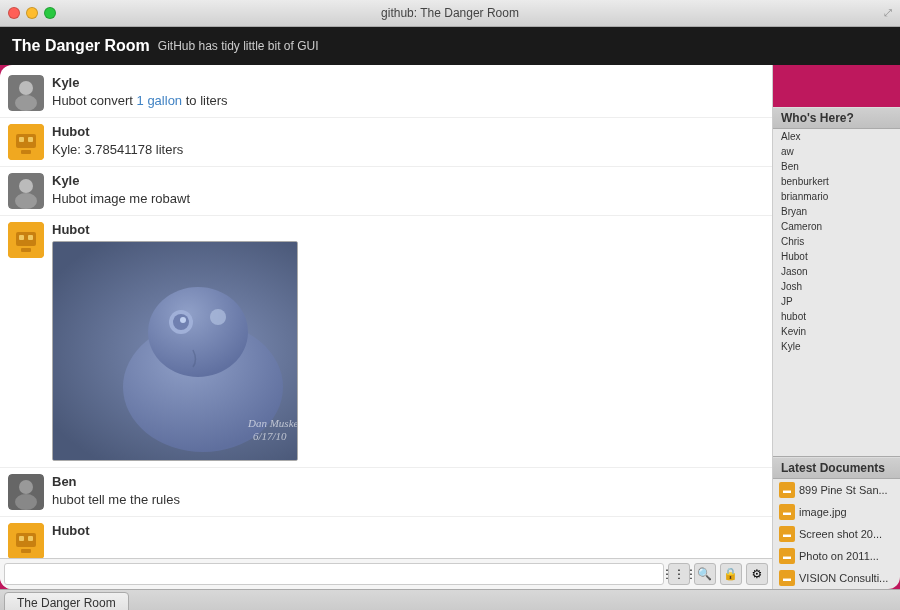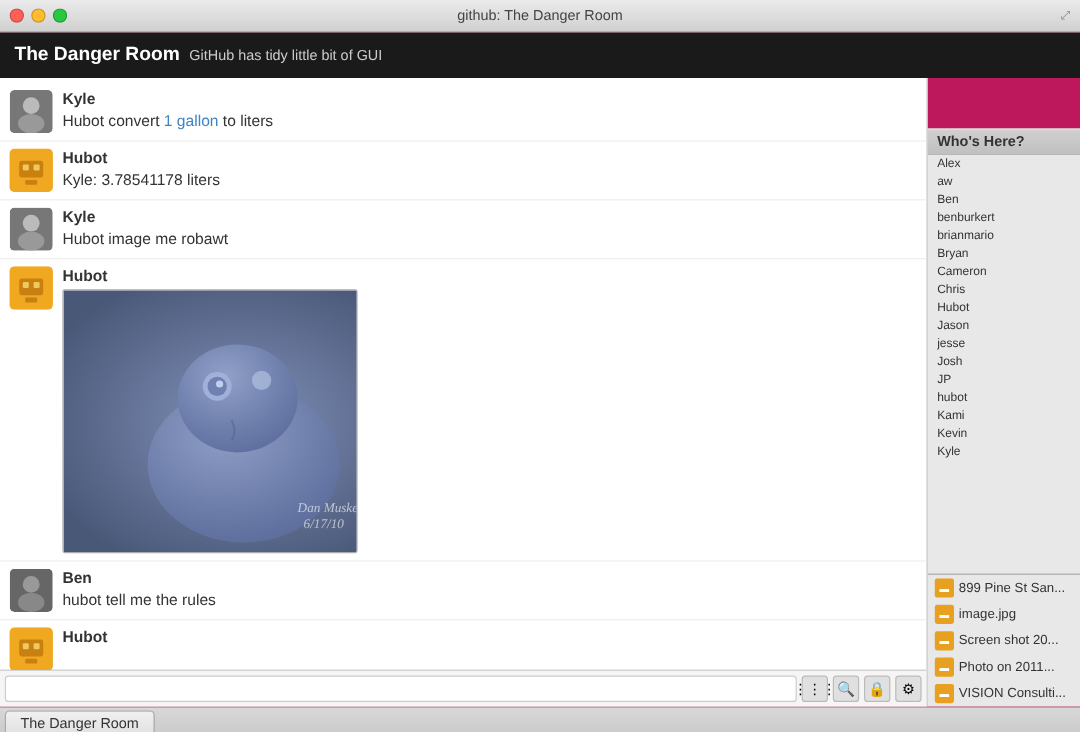--- a/index.html
+++ b/index.html
@@ -77,20 +77,21 @@
     .app-header-subtitle {
       font-size: 12px;
       color: #ccc;
     }
 
     
     .main-area {
       display: flex;
       flex: 1;
       overflow: hidden;
+      border-radius: 12px;
     }
 
     
     .chat-area {
       flex: 1;
       display: flex;
       flex-direction: column;
       background: white;
       border-right: 1px solid #ccc;
       overflow: hidden;
@@ -460,29 +461,28 @@
       <div class="sidebar-user">Alex</div>
           <div class="sidebar-user">aw</div>
           <div class="sidebar-user">Ben</div>
           <div class="sidebar-user">benburkert</div>
           <div class="sidebar-user">brianmario</div>
           <div class="sidebar-user">Bryan</div>
           <div class="sidebar-user">Cameron</div>
           <div class="sidebar-user">Chris</div>
           <div class="sidebar-user">Hubot</div>
           <div class="sidebar-user">Jason</div>
-          <div class="sidebar-user">jesse</div>
           <div class="sidebar-user">Josh</div>
           <div class="sidebar-user">JP</div>
           <div class="sidebar-user">hubot</div>
-          <div class="sidebar-user">Kami</div>
           <div class="sidebar-user">Kevin</div>
           <div class="sidebar-user">Kyle</div>
         </div>
       <div class="sidebar-docs">
+        <div class="sidebar-section-header">Latest Documents</div>
 
       <div class="sidebar-doc-item">
             <div class="doc-icon">▬</div>
             <span>899 Pine St San...</span>
           </div>
           <div class="sidebar-doc-item">
             <div class="doc-icon">▬</div>
             <span>image.jpg</span>
           </div>
           <div class="sidebar-doc-item">

